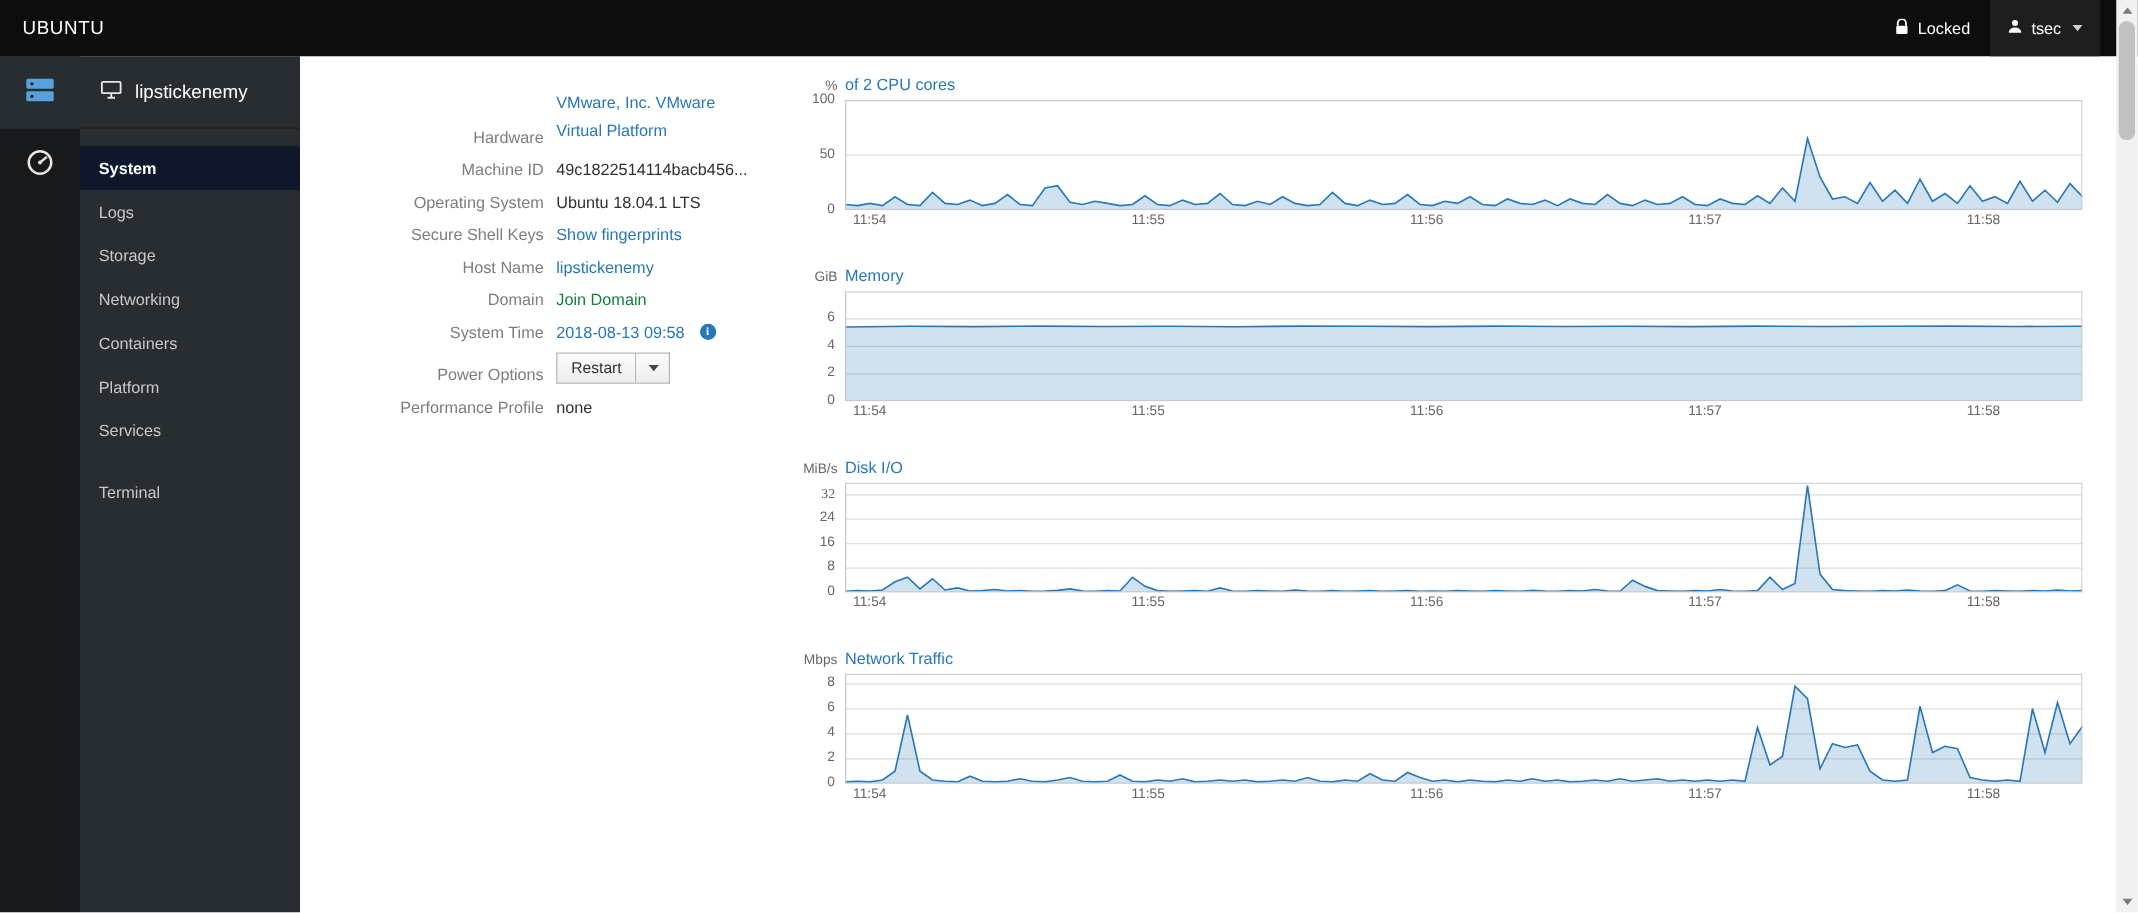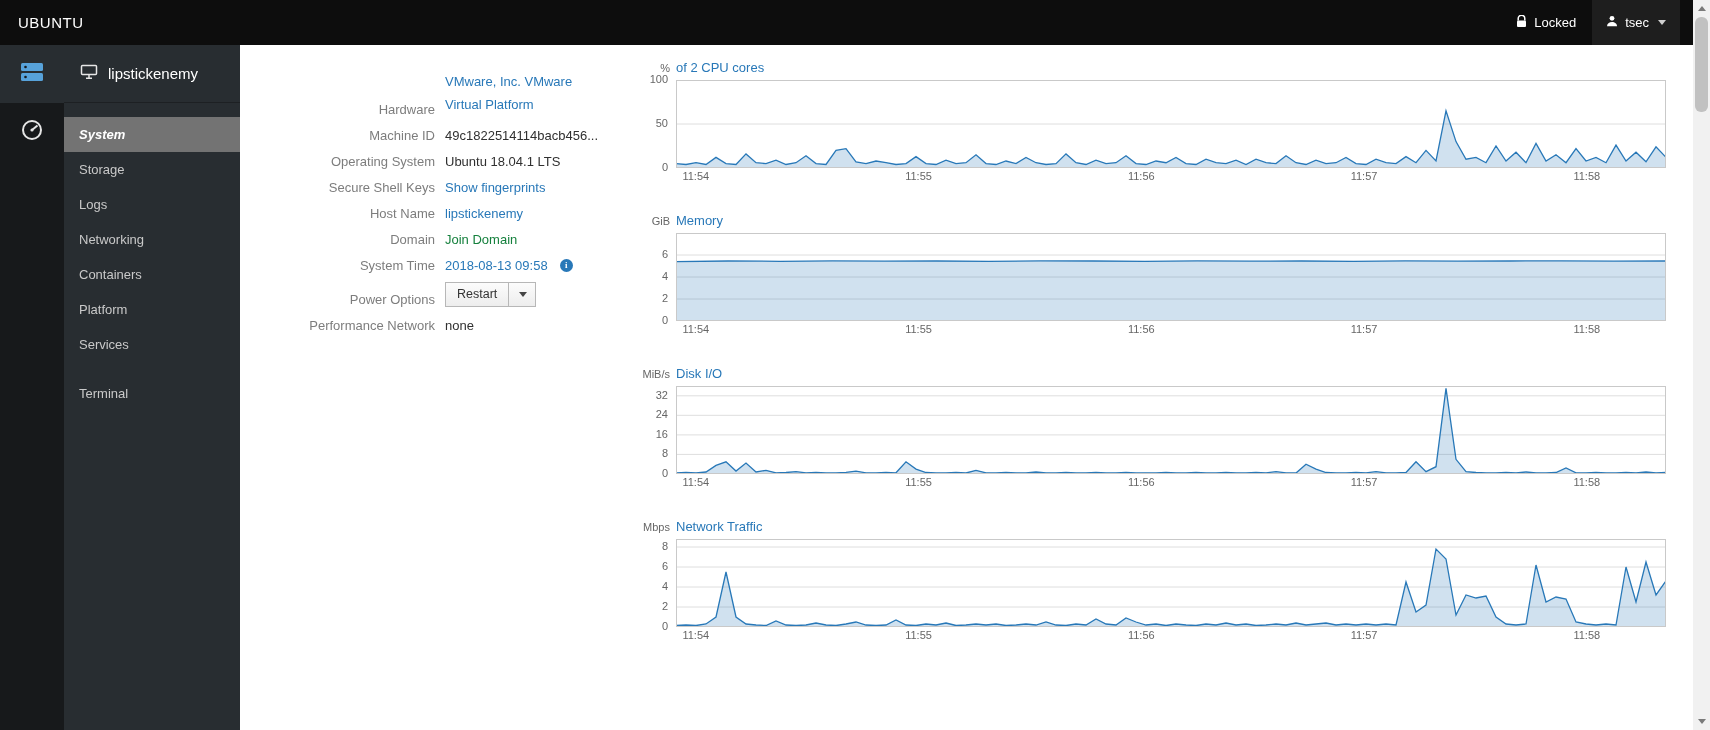--- a/index.html
+++ b/index.html
@@ -22,21 +22,21 @@
   .rail { position:absolute; left:0; top:45px; width:64px; height:685px; background:#17191b; }
   .rail-item { width:64px; height:58px; display:flex; align-items:center; justify-content:center; cursor:pointer; }
   .rail-item.active { background:#282d31; }
 
   
   .sidebar { position:absolute; left:64px; top:45px; width:176px; height:685px; background:#282d31; }
   .host { height:58px; display:flex; align-items:center; gap:10px; padding-left:16px;
           border-bottom:1px solid #1d2023; color:#fff; font-size:15px; cursor:pointer; }
   .nav { padding-top:14px; }
   .nav-item { padding:10px 0 10px 15px; font-size:13px; color:#c9c9c9; cursor:pointer; }
-  .nav-item.active { background:#737373; color:#fff; font-weight:bold;font-style:italic; }
+  .nav-item.active { background:#0f172a; color:#fff; font-weight:bold; }
   .nav-item.separated { margin-top:14px; }
 
   
   .content { position:absolute; left:240px; top:45px; width:1453px; height:685px; background:#fff;
              display:flex; padding-left:60px; }
   .sysinfo { flex:0 0 340px; padding-top:25px; font-size:13px; }
   .row { display:flex; align-items:flex-end; margin-bottom:9px; min-height:17px; }
   .flabel { flex:0 0 145px; text-align:right; color:#7d7d7d; padding-right:10px; }
   .fvalue { color:#303030; }
   a.link { color:#2878b8; text-decoration:none; cursor:pointer; }
@@ -137,22 +137,22 @@
       <span>
         <svg width="18" height="16" viewBox="0 0 18 16">
             <rect x="1.5" y="1.5" width="15" height="9" rx="1" fill="none" stroke="#e6e6e6" stroke-width="1.5"></rect>
             <path d="M6 14.2h6M9 10.8v3.4" stroke="#e6e6e6" stroke-width="1.5"></path>
           </svg>
       </span>
       <span>lipstickenemy</span>
     </div>
     <nav class="nav">
       <div class="nav-item active">System</div>
+      <div class="nav-item">Logs</div>
       <div class="nav-item">Storage</div>
-      <div class="nav-item">Logs</div>
       <div class="nav-item">Networking</div>
       <div class="nav-item">Containers</div>
       <div class="nav-item">Platform</div>
       <div class="nav-item">Services</div>
       <div class="nav-item separated">Terminal</div>
     </nav>
   </aside>
 
   <main class="content">
 
@@ -191,21 +191,21 @@
       <div class="row">
         <span class="flabel">Power Options</span>
         <span class="btn-group">
           <button class="btn">Restart</button>
           <button class="btn caret-btn">
               <span class="caret dark-caret" style="border-top-color:#444;"></span>
             </button>
         </span>
       </div>
       <div class="row">
-        <span class="flabel">Performance Network</span>
+        <span class="flabel">Performance Profile</span>
         <span class="fvalue">none</span>
       </div>
     </section>
 
     <section class="charts">
 
       <div class="chart-block">
         <div class="chart-head">
           <span class="unit">%</span>
           <a class="chart-title">of 2 CPU cores</a>
@@ -266,21 +266,21 @@
         <div class="chart-head">
           <span class="unit">MiB/s</span>
           <a class="chart-title">Disk I/O</a>
         </div>
         <div class="chart-body">
           <div class="ylabels">
               <span style="top: 81px;">0</span>
               <span style="top: 61.4444px;">8</span>
               <span style="top: 41.8889px;">16</span>
               <span style="top: 22.3333px;">24</span>
-              <span style="top: 2.77778px;">32</span>
+              <span style="top: 2.77778px; font-family: Liberation Serif, serif;">32</span>
             </div>
           <svg class="plot" width="990" height="88">
               <line class="grid" x1="0" x2="990" y1="68.4" y2="68.4"></line>
               <line class="grid" x1="0" x2="990" y1="48.9" y2="48.9"></line>
               <line class="grid" x1="0" x2="990" y1="29.3" y2="29.3"></line>
               <line class="grid" x1="0" x2="990" y1="9.8" y2="9.8"></line>
               <polygon class="area" points="0,88 0.0,87.0 10.0,86.5 20.0,86.8 30.0,86.0 40.0,79.4 50.0,75.8 60.0,85.1 70.0,77.0 80.0,86.0 90.0,84.3 100.0,86.8 110.0,86.5 120.0,85.6 130.0,86.8 140.0,86.5 150.0,87.0 160.0,86.8 170.0,86.3 180.0,85.1 190.0,86.8 200.0,87.0 210.0,86.5 220.0,86.8 230.0,75.8 240.0,83.1 250.0,86.5 260.0,87.0 270.0,86.8 280.0,86.5 290.0,87.0 300.0,84.3 310.0,86.8 320.0,87.0 330.0,86.5 340.0,86.8 350.0,87.0 360.0,86.0 370.0,86.8 380.0,87.0 390.0,86.5 400.0,87.0 410.0,86.8 420.0,86.5 430.0,87.0 440.0,86.8 450.0,86.5 460.0,87.0 470.0,86.8 480.0,87.0 490.0,86.5 500.0,86.8 510.0,87.0 520.0,86.5 530.0,86.8 540.0,87.0 550.0,86.3 560.0,86.8 570.0,87.0 580.0,86.5 590.0,86.8 600.0,85.6 610.0,86.8 620.0,87.0 630.0,78.2 640.0,83.1 650.0,86.5 660.0,86.8 670.0,87.0 680.0,86.5 690.0,86.8 700.0,85.6 710.0,86.8 720.0,87.0 730.0,86.5 740.0,75.8 750.0,85.6 760.0,80.7 770.0,2.4 780.0,73.3 790.0,85.6 800.0,86.5 810.0,86.8 820.0,87.0 830.0,86.5 840.0,86.8 850.0,86.0 860.0,86.8 870.0,87.0 880.0,86.5 890.0,81.9 900.0,86.8 910.0,87.0 920.0,86.5 930.0,86.8 940.0,87.0 950.0,86.5 960.0,86.8 970.0,86.0 980.0,86.8 990.0,86.5 990,88"></polygon>
               <polyline class="line" points="0.0,87.0 10.0,86.5 20.0,86.8 30.0,86.0 40.0,79.4 50.0,75.8 60.0,85.1 70.0,77.0 80.0,86.0 90.0,84.3 100.0,86.8 110.0,86.5 120.0,85.6 130.0,86.8 140.0,86.5 150.0,87.0 160.0,86.8 170.0,86.3 180.0,85.1 190.0,86.8 200.0,87.0 210.0,86.5 220.0,86.8 230.0,75.8 240.0,83.1 250.0,86.5 260.0,87.0 270.0,86.8 280.0,86.5 290.0,87.0 300.0,84.3 310.0,86.8 320.0,87.0 330.0,86.5 340.0,86.8 350.0,87.0 360.0,86.0 370.0,86.8 380.0,87.0 390.0,86.5 400.0,87.0 410.0,86.8 420.0,86.5 430.0,87.0 440.0,86.8 450.0,86.5 460.0,87.0 470.0,86.8 480.0,87.0 490.0,86.5 500.0,86.8 510.0,87.0 520.0,86.5 530.0,86.8 540.0,87.0 550.0,86.3 560.0,86.8 570.0,87.0 580.0,86.5 590.0,86.8 600.0,85.6 610.0,86.8 620.0,87.0 630.0,78.2 640.0,83.1 650.0,86.5 660.0,86.8 670.0,87.0 680.0,86.5 690.0,86.8 700.0,85.6 710.0,86.8 720.0,87.0 730.0,86.5 740.0,75.8 750.0,85.6 760.0,80.7 770.0,2.4 780.0,73.3 790.0,85.6 800.0,86.5 810.0,86.8 820.0,87.0 830.0,86.5 840.0,86.8 850.0,86.0 860.0,86.8 870.0,87.0 880.0,86.5 890.0,81.9 900.0,86.8 910.0,87.0 920.0,86.5 930.0,86.8 940.0,87.0 950.0,86.5 960.0,86.8 970.0,86.0 980.0,86.8 990.0,86.5"></polyline>
               <rect class="frame" x="0.5" y="0.5" width="989" height="87"></rect>
             </svg>

